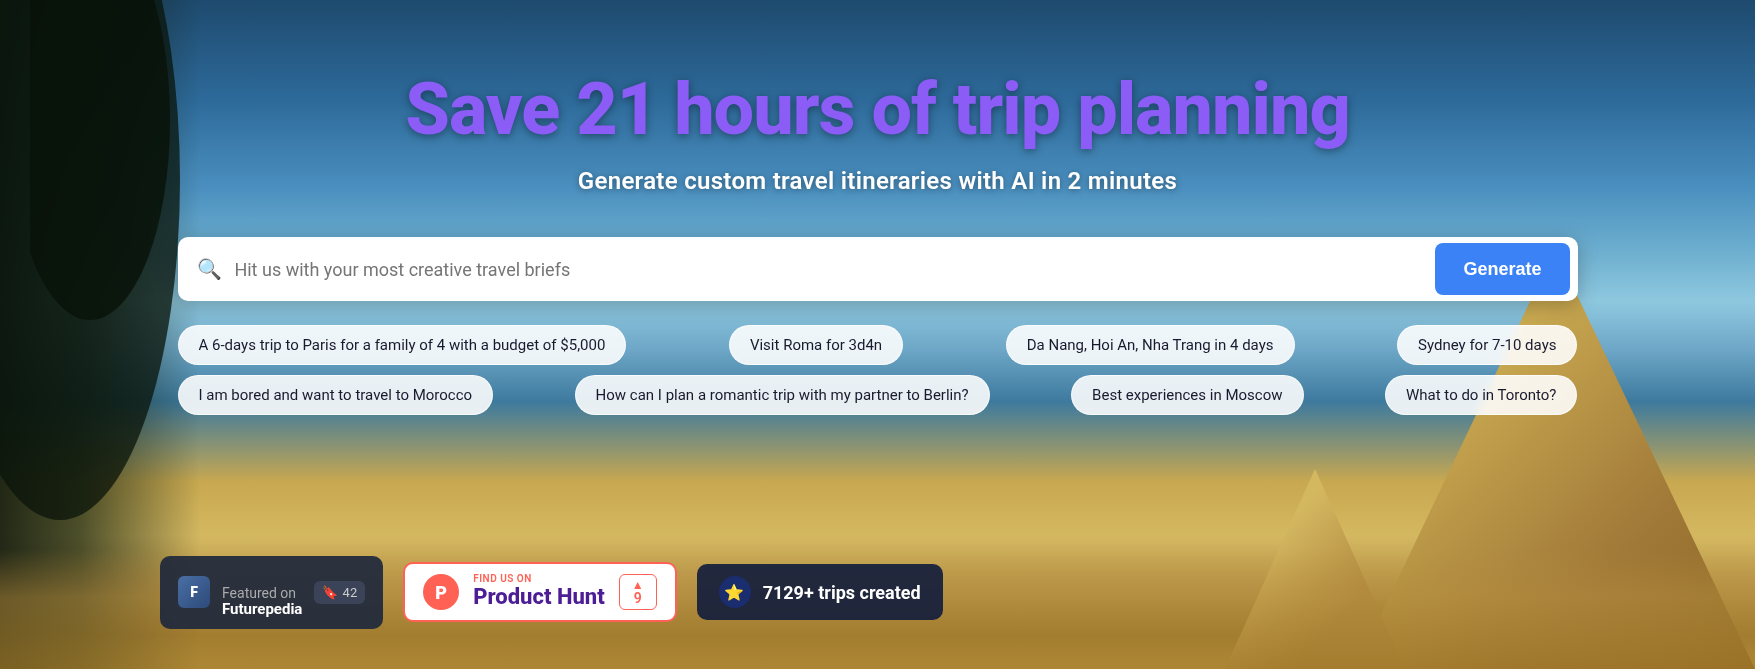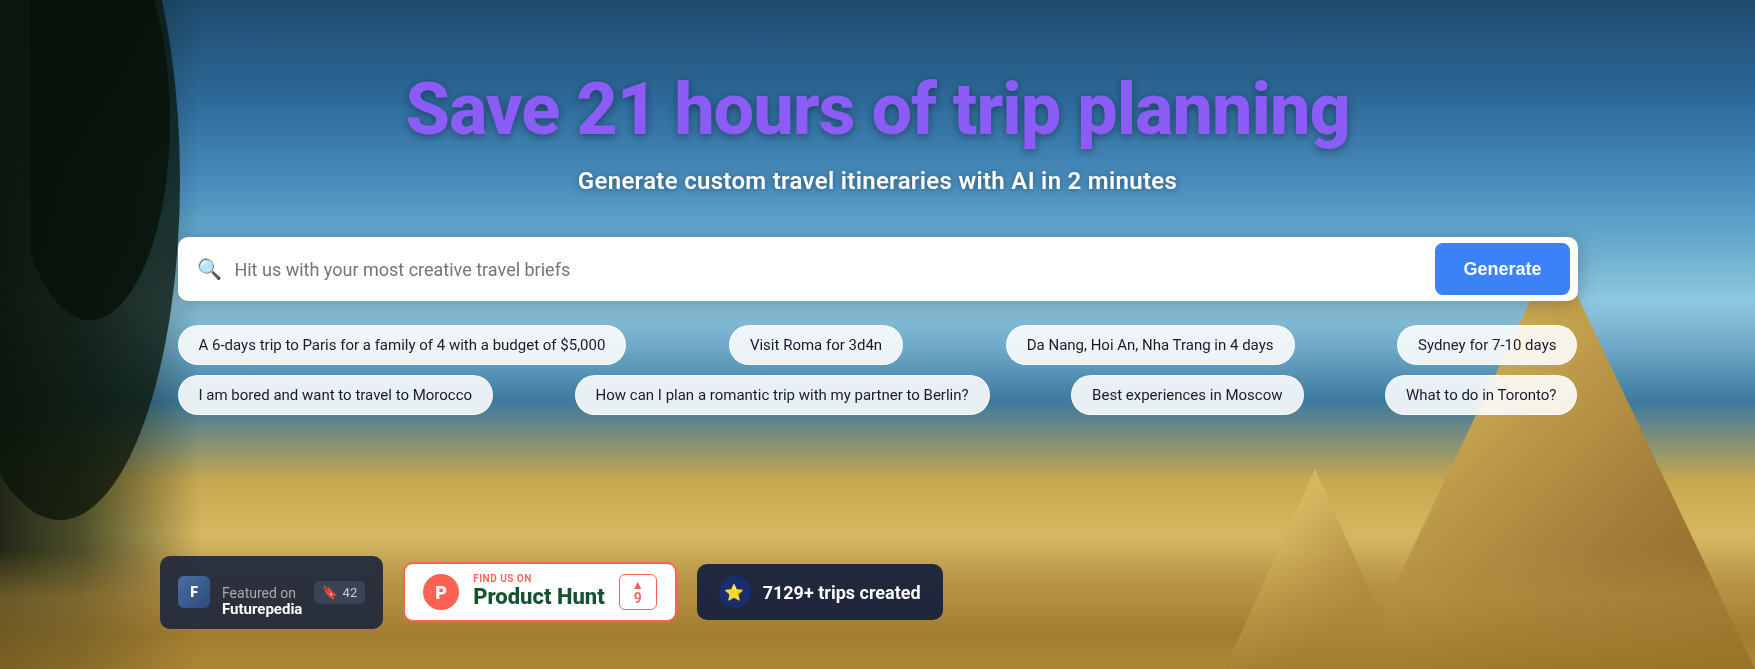--- a/index.html
+++ b/index.html
@@ -299,21 +299,21 @@
       color: #ff6154;
       font-weight: 600;
       text-transform: uppercase;
       letter-spacing: 0.5px;
       line-height: 1;
     }
 
     .ph-name {
       font-size: 22px;
       font-weight: 800;
-      color: #14532d;
+      color: #4c1d95;
       line-height: 1.2;
     }
 
     .ph-votes {
       display: flex;
       flex-direction: column;
       align-items: center;
       border: 1.5px solid #ff6154;
       border-radius: 6px;
       padding: 4px 10px;

